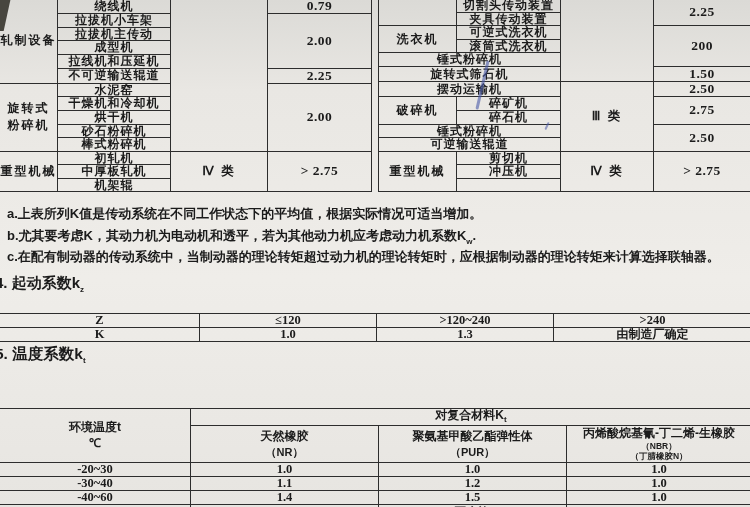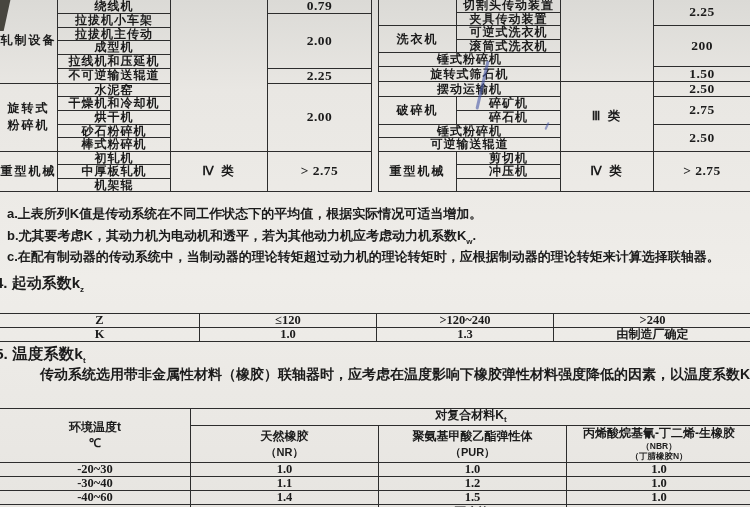--- a/index.html
+++ b/index.html
@@ -221,21 +221,20 @@
     <tr>
       <td class="num">K</td>
       <td class="num">1.0</td>
       <td class="num">1.3</td>
       <td>由制造厂确定</td>
     </tr>
   </tbody>
     </table>
 
   <div class="h5"><span>5.</span><span> 温度系数k</span><sub>t</sub></div>
-  <div class="p5a"><span>传动系统选用带非金属性材料（橡胶）联轴器时，应考虑在温度影响下橡胶弹性材料强度降低的因素，以温度系数K</span></div>
 
   <table class="tT">
     <colgroup>
         <col style="width:191px">
         <col style="width:188px">
         <col style="width:188px">
         <col style="width:185px">
       </colgroup>
     <tbody>
         <tr class="h1">

